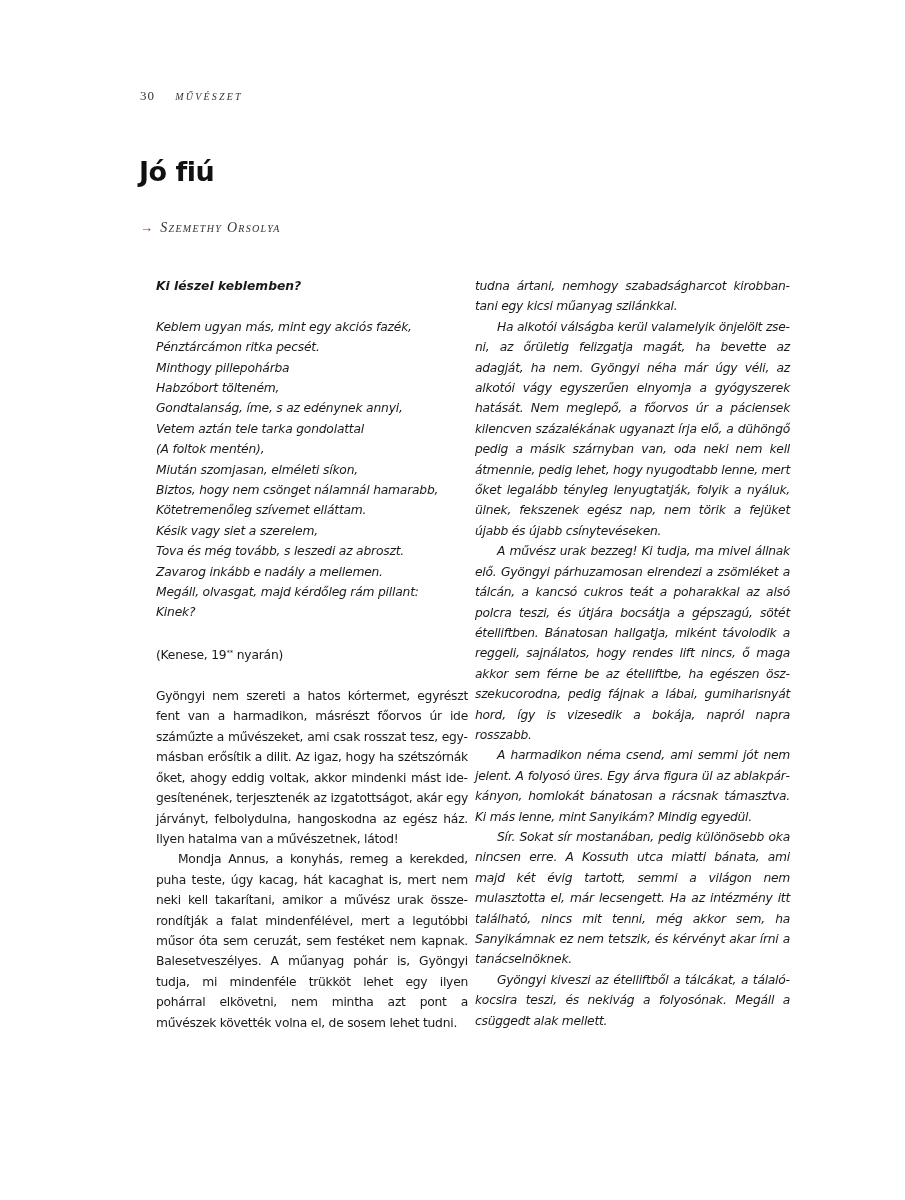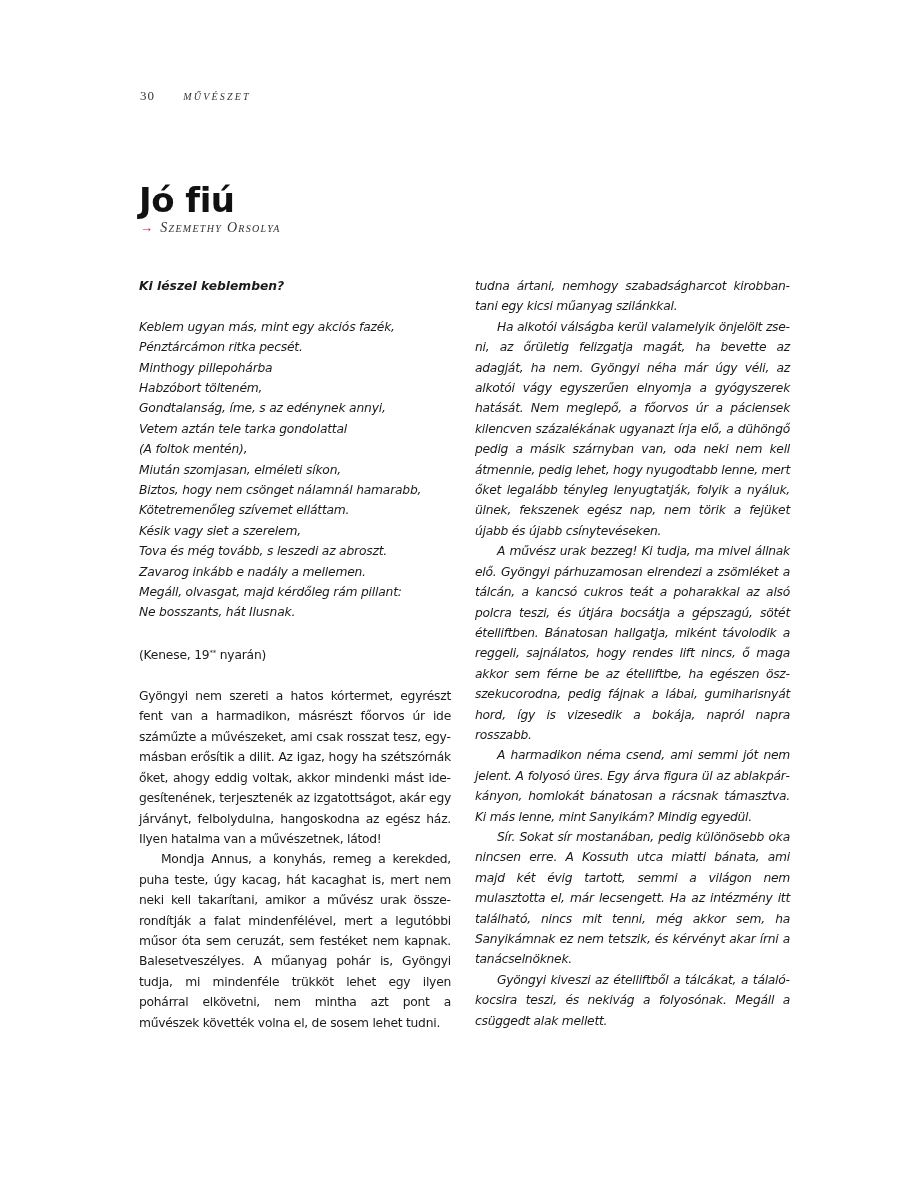--- a/index.html
+++ b/index.html
@@ -1,25 +1,25 @@
 <!DOCTYPE html>
 <html><head>
 <meta charset="utf-8">
 <style>
   html, body { margin: 0; padding: 0; background: #ffffff; }
   body { width: 905px; height: 1200px; position: relative; overflow: hidden; color: #1a1a1a; }
   .running-head { position: absolute; left: 140px; top: 88px; font-family: "Liberation Serif", serif; font-size: 13px; letter-spacing: 1px; color: #333; }
-  .running-head .pg { margin-right: 24px; }
+  .running-head .pg { margin-right: 16px; }
   .running-head .sect { font-style: italic; text-transform: uppercase; font-size: 10px; letter-spacing: 2.2px; }
-  .title { position: absolute; left: 139px; top: 180px; font-family: "DejaVu Sans", sans-serif; font-weight: bold; font-size: 34px; letter-spacing: -0.5px; margin: 0; color: #111; }
+  .title { position: absolute; left: 139px; top: 156px; font-family: "DejaVu Sans", sans-serif; font-weight: bold; font-size: 27px; letter-spacing: -0.5px; margin: 0; color: #111; }
   .byline { position: absolute; left: 140px; top: 220px; font-family: "Liberation Serif", serif; font-style: italic; font-size: 13px; color: #333; }
   .byline .arrow { color: #c8102e; font-style: normal; margin-right: 4px; }
   .byline .author { font-variant: small-caps; letter-spacing: 1.3px; font-size: 14px; text-align: center; }
   .col { position: absolute; top: 276px; font-family: "DejaVu Sans", sans-serif; font-size: 12.3px; line-height: 20.4px; color: #1a1a1a; }
-  .col-left { left: 139px; width: 312px; }
+  .col-left { left: 156px; width: 312px; }
   .col-right { left: 475px; width: 315px; font-style: italic; }
   .poem-title { font-weight: bold; font-style: italic; margin: 0 0 20.4px 0; font-size: 12.3px; }
   .poem { font-style: italic; margin: 0; letter-spacing: -0.2px; }
   .poem .line { display: block; white-space: nowrap; }
   .dateline { margin: 20.4px 0 20.4px 0; letter-spacing: -0.2px; }
   .dateline sup { font-size: 7px; vertical-align: 4px; }
   p.body { margin: 0; text-align: justify; hyphens: manual; letter-spacing: -0.25px; }
   p.body.indent { text-indent: 22px; }
 </style>
 </head>
@@ -47,21 +47,21 @@
     <span class="line">Gondtalanság, íme, s az edénynek annyi,</span>
     <span class="line">Vetem aztán tele tarka gondolattal</span>
     <span class="line">(A foltok mentén),</span>
     <span class="line">Miután szomjasan, elméleti síkon,</span>
     <span class="line">Biztos, hogy nem csönget nálamnál hamarabb,</span>
     <span class="line">Kötetremenőleg szívemet elláttam.</span>
     <span class="line">Késik vagy siet a szerelem,</span>
     <span class="line">Tova és még tovább, s leszedi az abroszt.</span>
     <span class="line">Zavarog inkább e nadály a mellemen.</span>
     <span class="line">Megáll, olvasgat, majd kérdőleg rám pillant:</span>
-    <span class="line">Ne bosszants, hát Ilusnak.</span>
+    <span class="line">Kinek?</span>
   </div>
   <p class="dateline"><span>(Kenese, 19</span><sup>**</sup><span> nyarán)</span></p>
   <p class="body">Gyöngyi nem szereti a hatos kórtermet, egyrészt fent van a harmadikon, másrészt főorvos úr ide száműzte a művészeket, ami csak rosszat tesz, egy­másban erősítik a dilit. Az igaz, hogy ha szétszórnák őket, ahogy eddig voltak, akkor mindenki mást ide­gesítenének, terjesztenék az izgatottságot, akár egy járványt, felbolydulna, hangoskodna az egész ház. Ilyen hatalma van a művészetnek, látod!</p>
   <p class="body indent">Mondja Annus, a konyhás, remeg a kerekded, puha teste, úgy kacag, hát kacaghat is, mert nem neki kell takarítani, amikor a művész urak össze­rondítják a falat mindenfélével, mert a legutóbbi műsor óta sem ceruzát, sem festéket nem kapnak. Balesetveszélyes. A műanyag pohár is, Gyöngyi tudja, mi mindenféle trükköt lehet egy ilyen pohárral el­követni, nem mintha azt pont a művészek követték volna el, de sosem lehet tudni.</p>
 </div>
 
 <div class="col col-right">
   <p class="body">tudna ártani, nemhogy szabadságharcot kirobban­tani egy kicsi műanyag szilánkkal.</p>
   <p class="body indent">Ha alkotói válságba kerül valamelyik önjelölt zse­ni, az őrületig felizgatja magát, ha bevette az adagját, ha nem. Gyöngyi néha már úgy véli, az alkotói vágy egyszerűen elnyomja a gyógyszerek hatását. Nem meglepő, a főorvos úr a páciensek kilencven száza­lékának ugyanazt írja elő, a dühöngő pedig a másik szárnyban van, oda neki nem kell átmennie, pedig lehet, hogy nyugodtabb lenne, mert őket legalább tényleg lenyugtatják, folyik a nyáluk, ülnek, feksze­nek egész nap, nem törik a fejüket újabb és újabb csínytevéseken.</p>
   <p class="body indent">A művész urak bezzeg! Ki tudja, ma mivel állnak elő. Gyöngyi párhuzamosan elrendezi a zsömléket a tálcán, a kancsó cukros teát a poharakkal az alsó polcra teszi, és útjára bocsátja a gépszagú, sötét ételliftben. Bánatosan hallgatja, miként távolodik a reggeli, sajnálatos, hogy rendes lift nincs, ő maga akkor sem férne be az ételliftbe, ha egészen ösz­szekucorodna, pedig fájnak a lábai, gumiharisnyát hord, így is vizesedik a bokája, napról napra rosszabb.</p>

